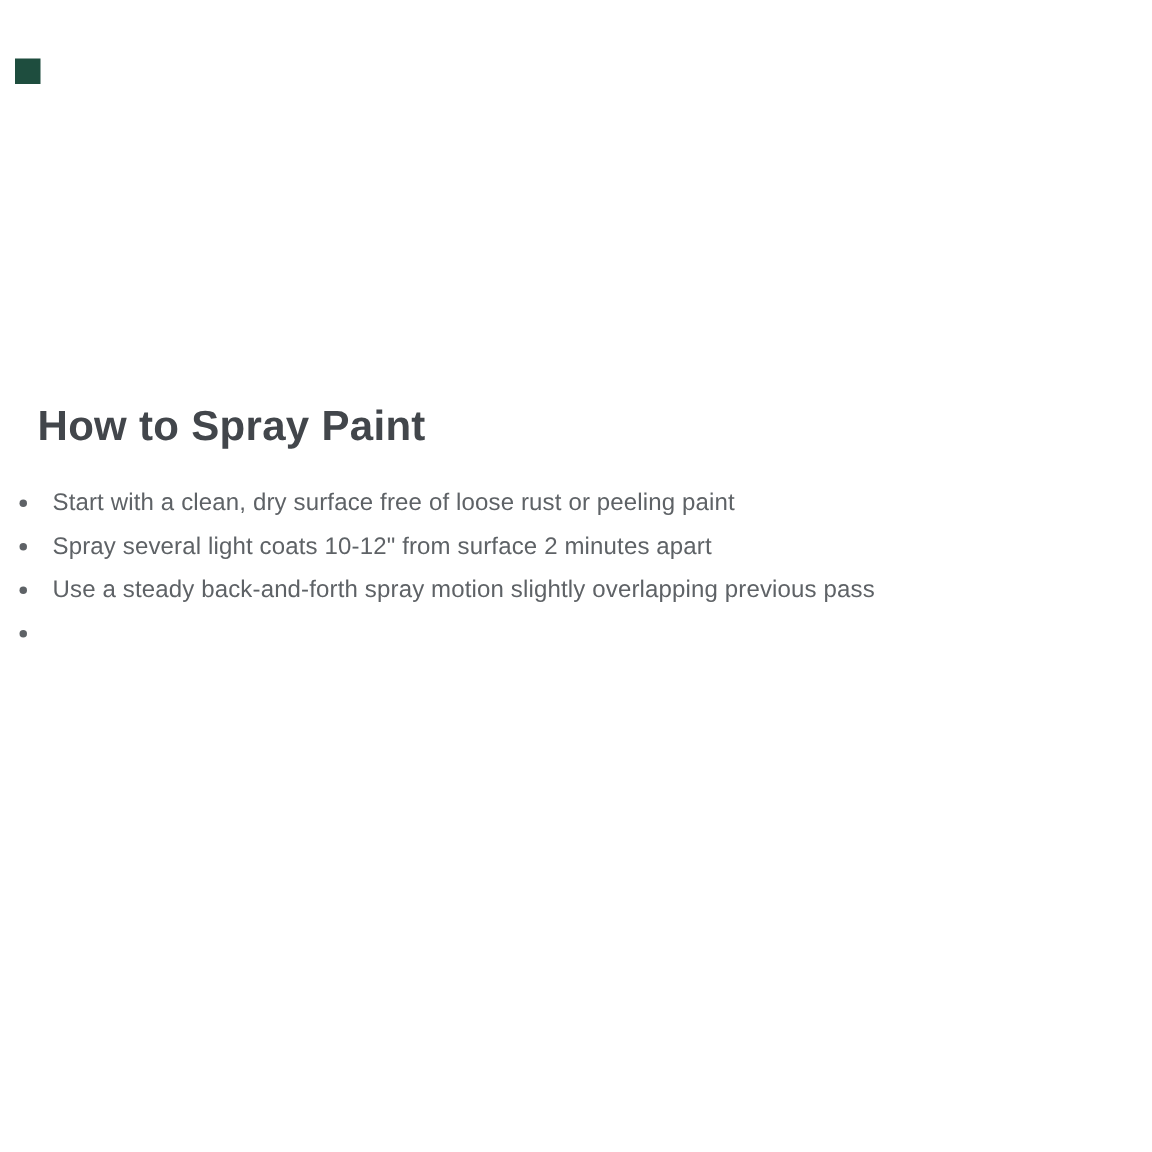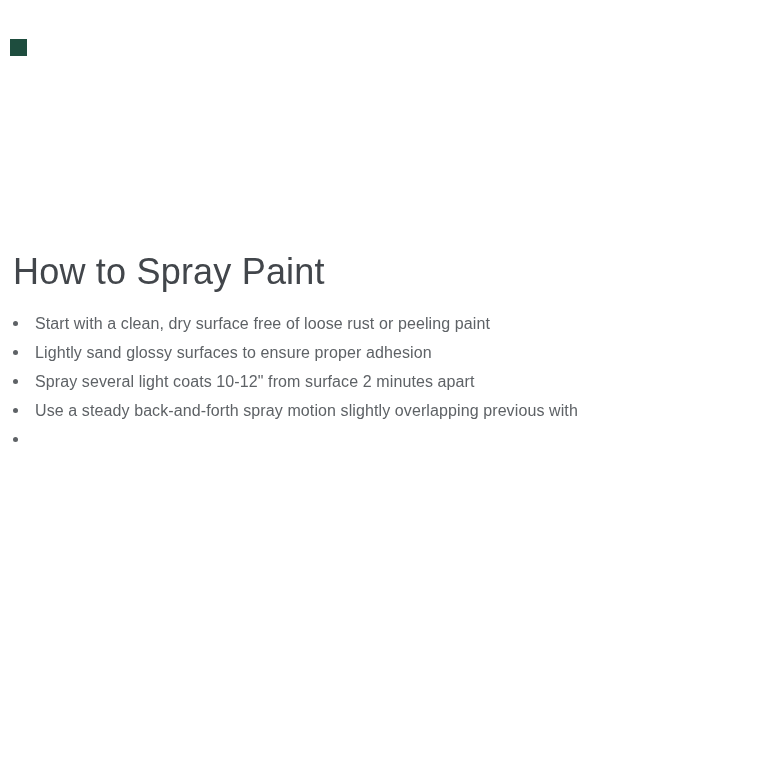--- a/index.html
+++ b/index.html
@@ -20,24 +20,24 @@
     height: 17px;
     background: #1e4d3e;
   }
   .content {
     position: absolute;
     left: 9px;
     top: 251px;
     width: 755px;
   }
   h1.section-title {
-    margin: 4px;
-    font-size: 36px;
+    margin: 16px;
+    font-size: 28px;
     line-height: 33px;
-    font-weight: normal;
+    font-weight: bold;
     color: #42464b;
     letter-spacing: 0.2px;
   }
   ul.instructions {
     margin: 21px 0 0 0;
     padding: 0;
     list-style: none;
   }
   ul.instructions li {
     position: relative;
@@ -67,28 +67,24 @@
 
   <h1 class="section-title" style="color: rgb(66, 70, 75);">How to Spray Paint</h1>
 
   <ul class="instructions">
     <li>
       <span class="dot" style="background: rgb(94, 98, 102);"></span>
       <span>Start with a clean, dry surface free of loose rust or peeling paint</span>
     </li>
     <li>
       <span class="dot" style="background: rgb(94, 98, 102);"></span>
-      <span>Lightly sand glossy surfaces to ensure proper adhesion</span>
-    </li>
-    <li>
-      <span class="dot" style="background: rgb(94, 98, 102);"></span>
       <span>Spray several light coats 10-12" from surface 2 minutes apart</span>
     </li>
     <li>
       <span class="dot" style="background: rgb(94, 98, 102);"></span>
-      <span>Use a steady back-and-forth spray motion slightly overlapping previous with</span>
+      <span>Use a steady back-and-forth spray motion slightly overlapping previous pass</span>
     </li>
     <li>
       <span class="dot" style="background: rgb(94, 98, 102);"></span>
     </li>
   </ul>
 
 </main>
 
 </body></html>

